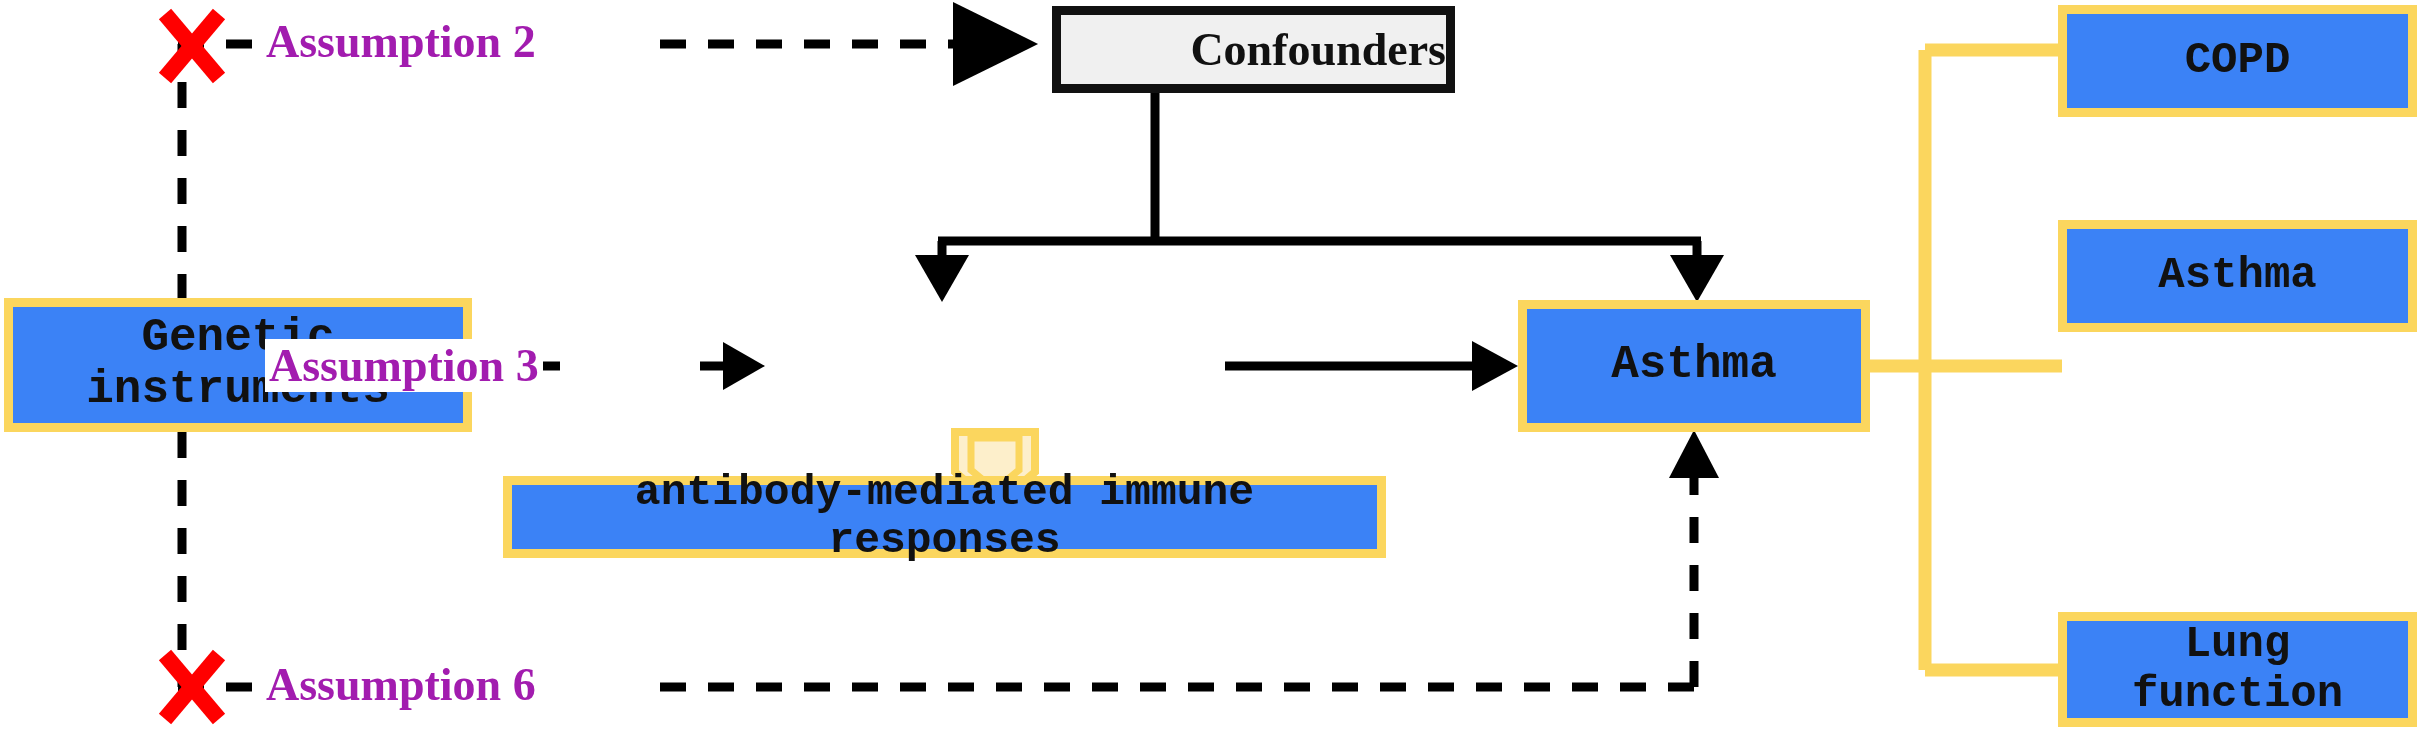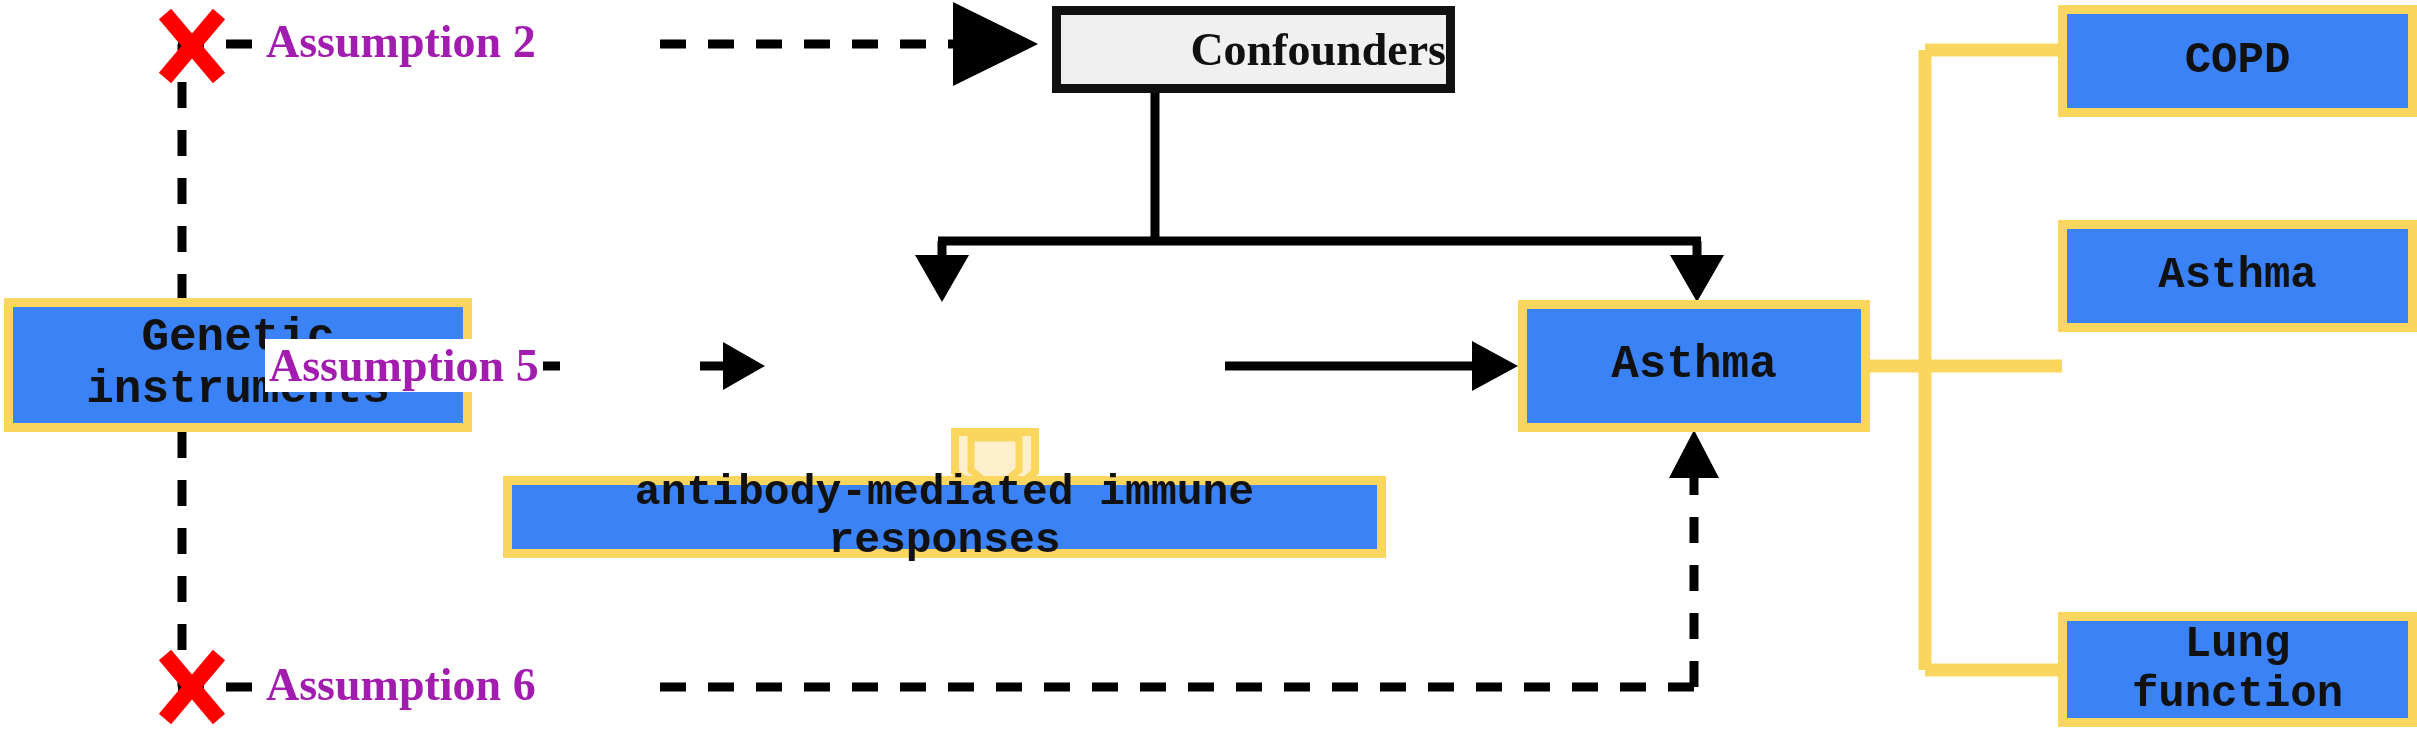--- a/index.html
+++ b/index.html
@@ -152,21 +152,21 @@
       <path d="M219,14 L165,78" stroke="#FF0000" stroke-width="16" stroke-linecap="butt"></path>
     </g>
     <g>
       <path d="M165,655 L219,719" stroke="#FF0000" stroke-width="16" stroke-linecap="butt"></path>
       <path d="M219,655 L165,719" stroke="#FF0000" stroke-width="16" stroke-linecap="butt"></path>
     </g>
   </svg>
 
   <div class="edge-label" id="label-a2">Assumption 2</div>
 
-  <div class="edge-label" id="label-a1">Assumption 5</div>
+  <div class="edge-label" id="label-a1">Assumption 3</div>
 
   <div class="edge-label" id="label-a3">Assumption 6</div>
 
   <div class="node node-yellow" id="node-genetic">
     <span style="display:block">
       <span style="display:block">Genetic</span>
       <span style="display:block">instruments</span>
     </span>
   </div>
 

